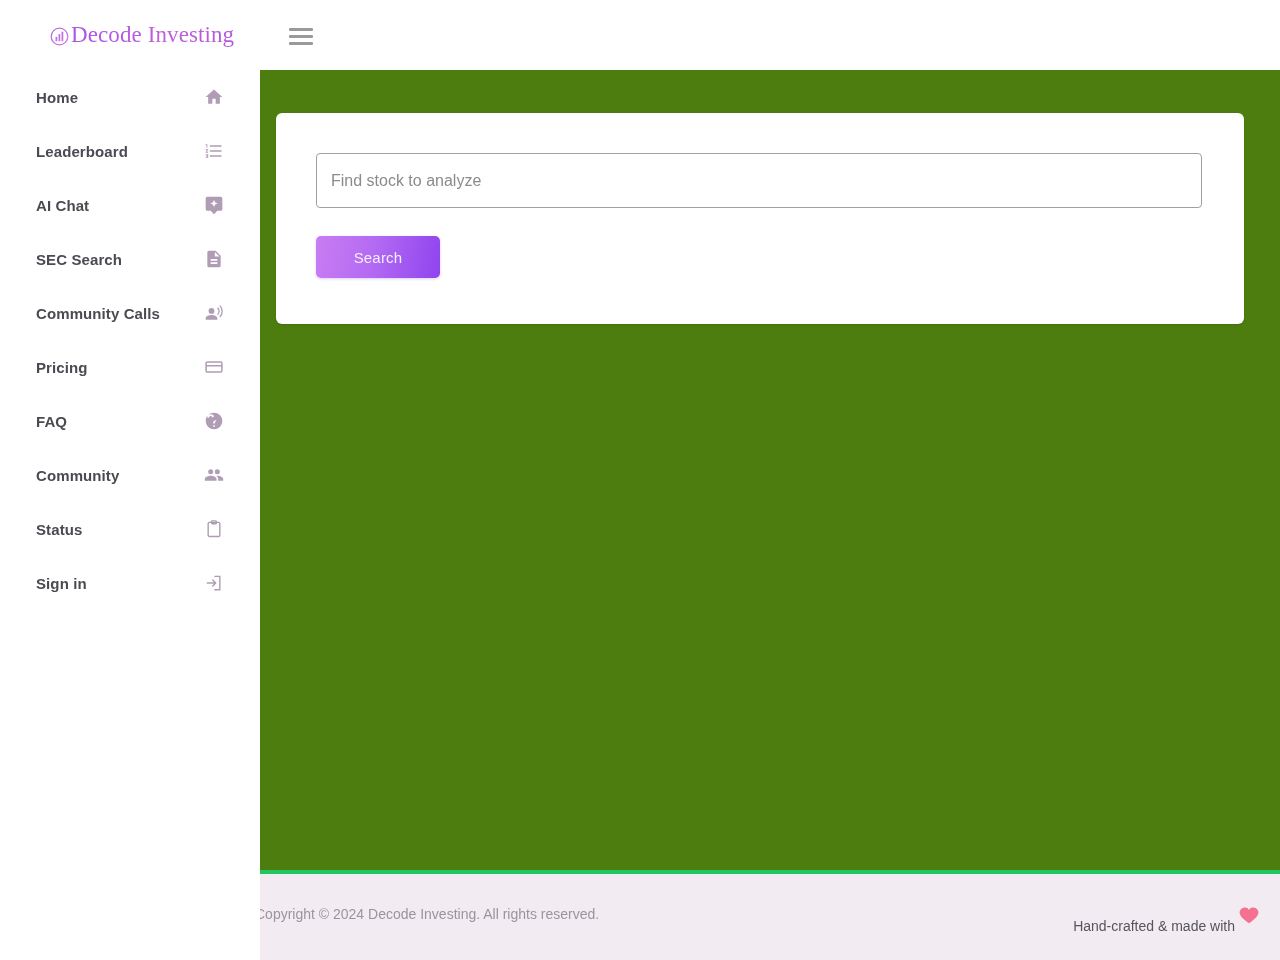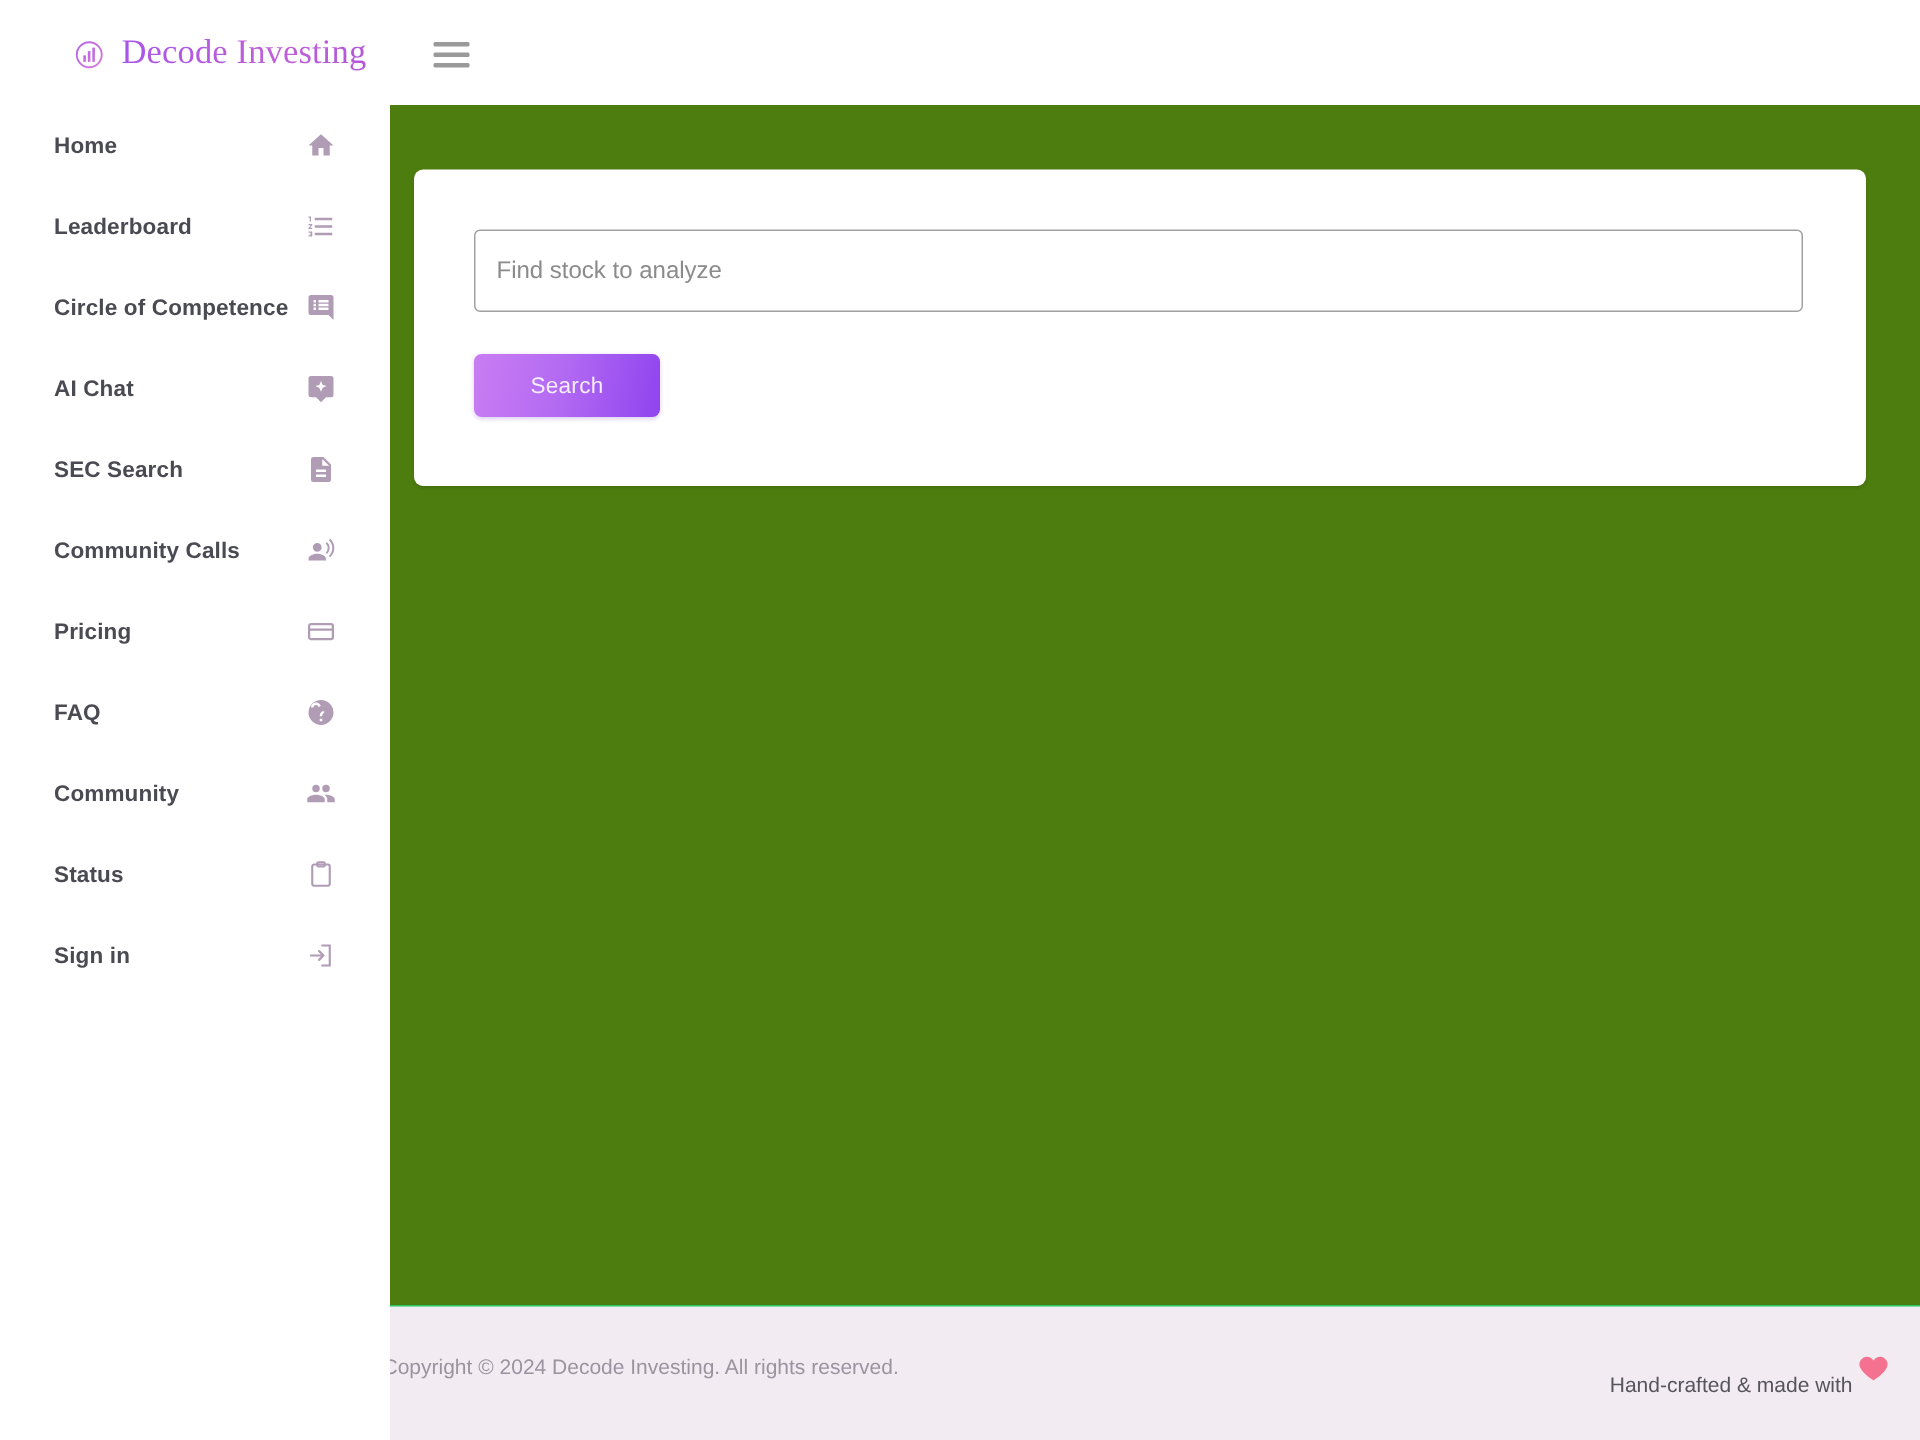--- a/index.html
+++ b/index.html
@@ -31,21 +31,21 @@
 
   .logo-wrap {
     height: 70px;
     display: flex;
     align-items: center;
     padding-left: 50px;
   }
   .logo {
     display: flex;
     align-items: center;
-    gap: 12px;
+    gap: 2px;
     white-space: nowrap;
     user-select: none;
   }
   .logo-mark {
     width: 19px; height: 19px;
     flex: 0 0 19px;
     position: relative;
     top: 1px;
   }
   .logo-text {
@@ -173,21 +173,21 @@
   }
 
   
   .footer {
     position: absolute;
     left: 260px;
     top: 870px;
     width: 1020px;
     height: 90px;
     background: #f2ecf2;
-    border-top: 1px solid #22c55e;
+    border-top: 4px solid #22c55e;
   }
   .footer-copy {
     position: absolute;
     left: -5px;
     top: 32px;
     font-size: 14px;
     color: #9b939f;
     white-space: nowrap;
   }
   .footer-made {
@@ -256,28 +256,20 @@
 
       <div class="nav-item">
         <span class="nav-label">Leaderboard</span>
         <span class="nav-icon">
           <svg viewBox="0 0 24 24" width="20" height="20" fill="currentColor">
               <path d="M2 17h2v.5H3v1h1v.5H2v1h3v-4H2zm1-9h1V4H2v1h1zm-1 3h1.8L2 13.1V14h3v-1H3.2L5 10.9V10H2zm5-6v2h14V5zm0 14h14v-2H7zm0-6h14v-2H7z"></path>
             </svg>
         </span>
       </div>
 
-      <div class="nav-item">
-        <span class="nav-label">Circle of Competence</span>
-        <span class="nav-icon">
-          <svg viewBox="0 0 24 24" width="20" height="20" fill="currentColor">
-              <path d="M20 2H4a2 2 0 0 0-2 2v12a2 2 0 0 0 2 2h14l4 4V4a2 2 0 0 0-2-2zM8 14H6v-2h2zm0-3H6V9h2zm0-3H6V6h2zm10 6h-8v-2h8zm0-3h-8V9h8zm0-3h-8V6h8z"></path>
-            </svg>
-        </span>
-      </div>
 
       <div class="nav-item">
         <span class="nav-label">AI Chat</span>
         <span class="nav-icon">
           <svg viewBox="0 0 24 24" width="20" height="20" fill="currentColor">
               <path d="M20 2H4a2 2 0 0 0-2 2v13a2 2 0 0 0 2 2h4l4 4 4-4h4a2 2 0 0 0 2-2V4a2 2 0 0 0-2-2zm-8 4 1.4 3.1L16.5 10l-3.1 1.4L12 14.5l-1.4-3.1L7.5 10l3.1-.9z"></path>
             </svg>
         </span>
       </div>
 

